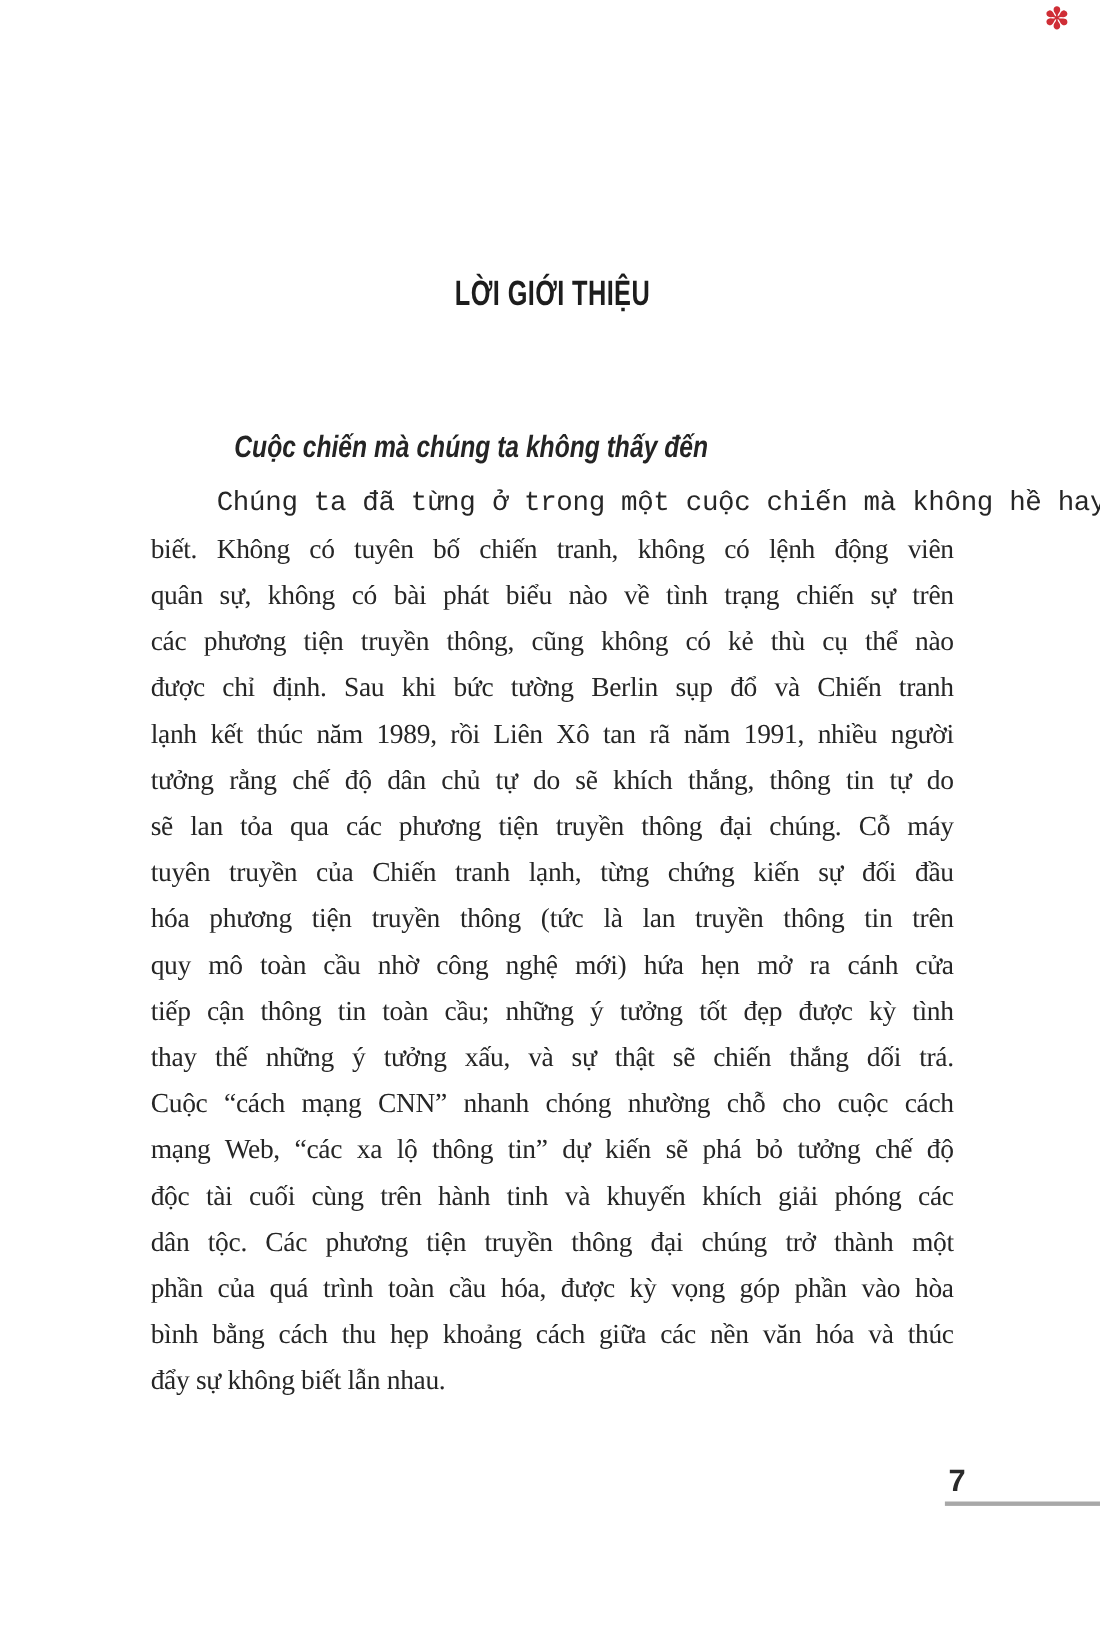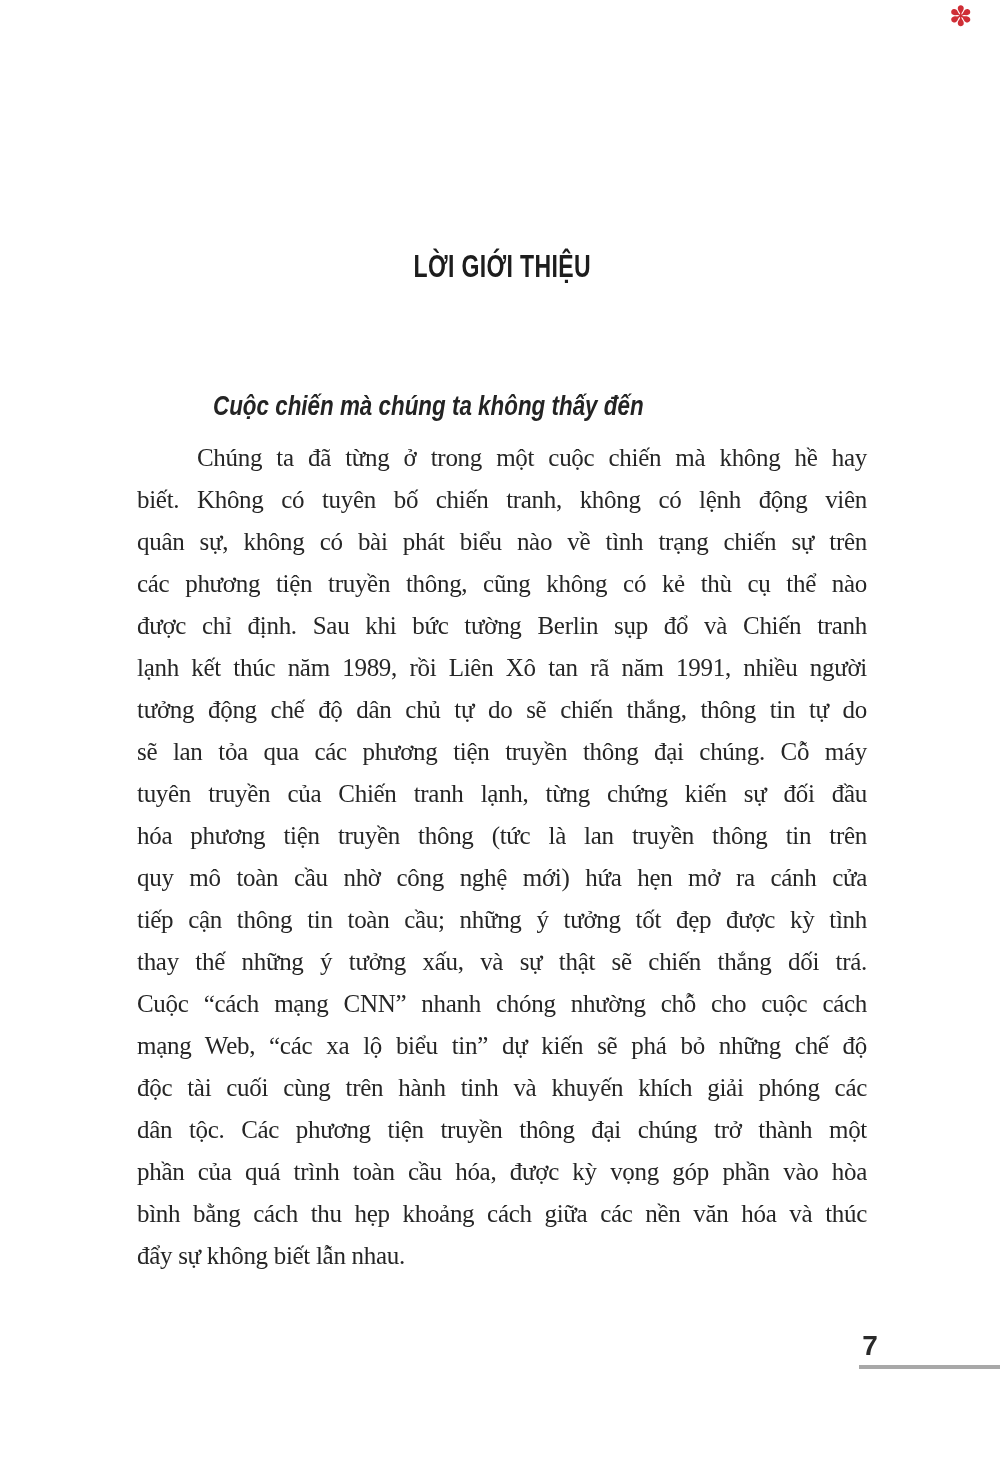--- a/index.html
+++ b/index.html
@@ -65,21 +65,21 @@
     font-size:25px;
     letter-spacing:-0.3px;
   }
   .body-line{
     height:42px;line-height:42px;
     text-align:justify;
     text-align-last:justify;
     overflow:visible;
     white-space:nowrap;
   }
-  .body-line.first{padding-left:60px;}
+  .body-line.first{padding-left:60px;font-family:Liberation Mono, monospace;}
   .body-line.last{text-align-last:left;}
   
   .pagenum{
     position:absolute;
     left:856px;top:1331px;width:28px;
     text-align:center;
     font-family:"Liberation Sans","DejaVu Sans",sans-serif;
     font-size:28px;font-weight:bold;
     color:#2a2a2a;
     line-height:1.1;
@@ -102,29 +102,29 @@
 
   <h2 class="subtitle"><span class="squeeze">Cuộc chiến mà chúng ta không thấy đến</span></h2>
 
   <div class="bodytext">
       <div class="body-line first">Chúng ta đã từng ở trong một cuộc chiến mà không hề hay</div>
       <div class="body-line">biết. Không có tuyên bố chiến tranh, không có lệnh động viên</div>
       <div class="body-line">quân sự, không có bài phát biểu nào về tình trạng chiến sự trên</div>
       <div class="body-line">các phương tiện truyền thông, cũng không có kẻ thù cụ thể nào</div>
       <div class="body-line">được chỉ định. Sau khi bức tường Berlin sụp đổ và Chiến tranh</div>
       <div class="body-line">lạnh kết thúc năm 1989, rồi Liên Xô tan rã năm 1991, nhiều người</div>
-      <div class="body-line">tưởng động chế độ dân chủ tự do sẽ chiến thắng, thông tin tự do</div>
+      <div class="body-line">tưởng rằng chế độ dân chủ tự do sẽ khích thắng, thông tin tự do</div>
       <div class="body-line">sẽ lan tỏa qua các phương tiện truyền thông đại chúng. Cỗ máy</div>
       <div class="body-line">tuyên truyền của Chiến tranh lạnh, từng chứng kiến sự đối đầu</div>
       <div class="body-line">hóa phương tiện truyền thông (tức là lan truyền thông tin trên</div>
       <div class="body-line">quy mô toàn cầu nhờ công nghệ mới) hứa hẹn mở ra cánh cửa</div>
       <div class="body-line">tiếp cận thông tin toàn cầu; những ý tưởng tốt đẹp được kỳ tình</div>
       <div class="body-line">thay thế những ý tưởng xấu, và sự thật sẽ chiến thắng dối trá.</div>
       <div class="body-line">Cuộc “cách mạng CNN” nhanh chóng nhường chỗ cho cuộc cách</div>
-      <div class="body-line">mạng Web, “các xa lộ biểu tin” dự kiến sẽ phá bỏ những chế độ</div>
+      <div class="body-line">mạng Web, “các xa lộ thông tin” dự kiến sẽ phá bỏ tưởng chế độ</div>
       <div class="body-line">độc tài cuối cùng trên hành tinh và khuyến khích giải phóng các</div>
       <div class="body-line">dân tộc. Các phương tiện truyền thông đại chúng trở thành một</div>
       <div class="body-line">phần của quá trình toàn cầu hóa, được kỳ vọng góp phần vào hòa</div>
       <div class="body-line">bình bằng cách thu hẹp khoảng cách giữa các nền văn hóa và thúc</div>
       <div class="body-line last">đẩy sự không biết lẫn nhau.</div>
     </div>
 
   <span class="pagenum">7</span>
 
   <div class="footer-rule"></div>

